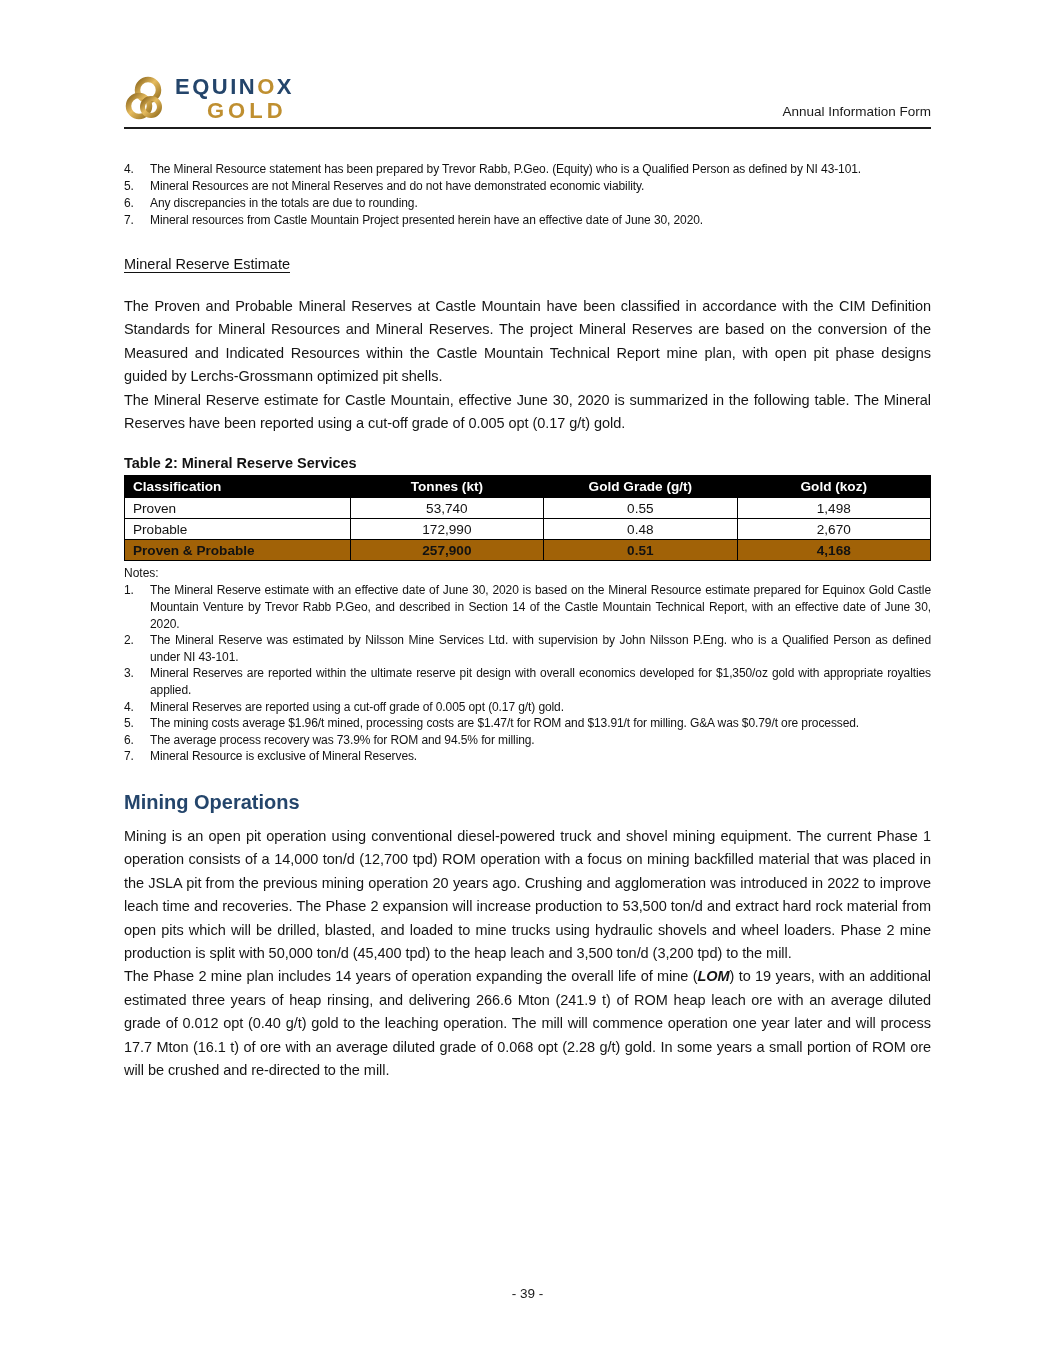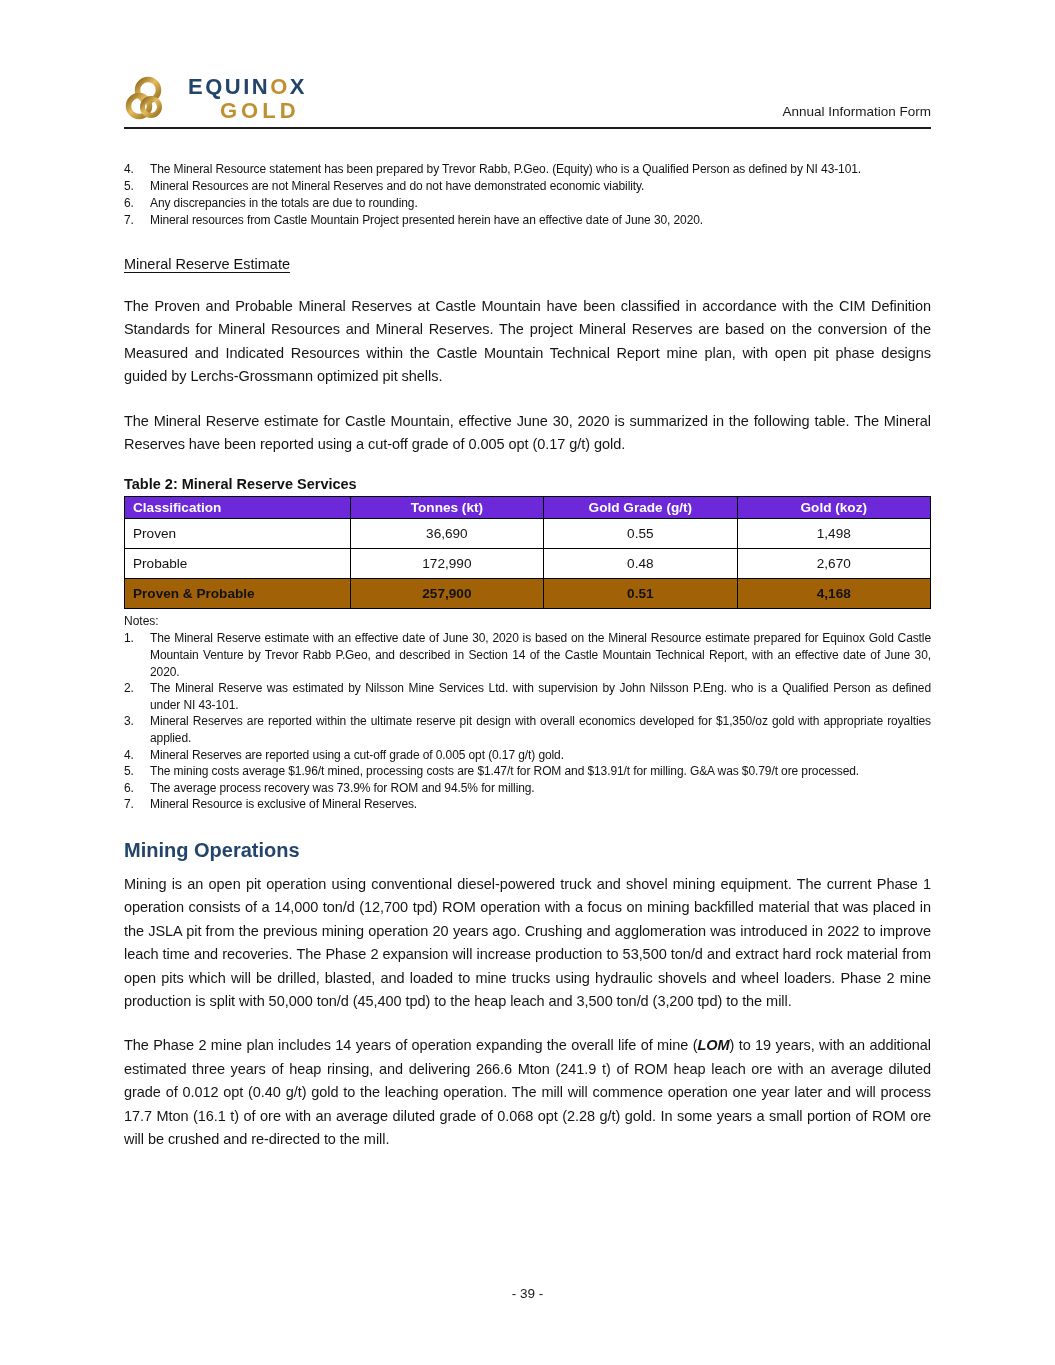--- a/index.html
+++ b/index.html
@@ -10,21 +10,21 @@
     font-family: "Liberation Sans", sans-serif;
   }
   .content { padding: 0 124px; }
 
   
   .hdr {
     display: flex; justify-content: space-between; align-items: flex-end;
     padding-top: 64px; padding-bottom: 5px;
     border-bottom: 2px solid #1c1c1c;
   }
-  .logo { display: flex; align-items: flex-start; gap: 22px; }
+  .logo { display: flex; align-items: flex-start; gap: 9px; }
   .rings svg { display: block; }
   .logo-text { display: flex; flex-direction: column; line-height: 1; }
   .l1 { font-weight: bold; font-size: 22px; letter-spacing: 2.5px; color: #24456B; }
   .l1 .accent { color: #BF8F30; }
   .l2 { font-weight: bold; font-size: 22px; letter-spacing: 4px; color: #BF8F30; margin-left: 32px; margin-top: 2px; }
   .doc-title { font-size: 13.5px; color: #1a1a1a; padding-bottom: 3px; margin-top: 40px; }
 
   
   .fn-list { font-size: 12px; line-height: 17px; letter-spacing: -0.1px; }
   .fn-list.top { margin-top: 32px; }
@@ -34,35 +34,35 @@
   .notes-list { font-size: 12px; line-height: 16.6px; letter-spacing: -0.1px; }
   .notes-list .fn-text { text-align: justify; }
   .notes-label { margin-top: 4px; font-size: 12px; line-height: 17px; }
 
   
   .h-underline {
     margin-top: 26px; font-size: 14.5px; line-height: 18px;
     text-decoration: underline; text-underline-offset: 3px;
   }
   .para {
-    margin-top: 21px; font-size: 14.5px; line-height: 23.4px;
+    font-size: 14.5px; line-height: 23.4px;
     text-align: justify; letter-spacing: -0.05px; color: #151515;
   }
   .para.first { margin-top: 22px; }
   .para.after-h { margin-top: 13px; }
   .acronym { font-weight: bold; font-style: italic; }
 
   
   .tbl-title { margin-top: 19px; font-size: 14.5px; font-weight: bold; line-height: 18px; }
   table { margin-top: 3px; width: 100%; border-collapse: collapse; }
   th {
-    background: #6d28d9; color: #ffffff; font-size: 13.6px; font-weight: bold;
+    background: #000000; color: #ffffff; font-size: 13.6px; font-weight: bold;
     padding: 3px 8px; border: 1px solid #000; height: 20px;
   }
-  td { font-size: 13.6px; padding: 1px 8px; border: 1px solid #000; height: 30px; }
+  td { font-size: 13.6px; padding: 1px 8px; border: 1px solid #000; height: 21px; }
   th:first-child, td:first-child { text-align: left; }
   th:not(:first-child), td:not(:first-child) { text-align: center; }
   tr.total td { background: #a16207; font-weight: bold; }
 
   .h-mining { margin-top: 28px; font-size: 20px; font-weight: bold; color: #24456B; line-height: 19px; }
 
   
   .page-num {
     position: absolute; left: 0; right: 0; top: 1286px;
     text-align: center; font-size: 13.5px; color: #1a1a1a;
@@ -133,21 +133,21 @@
         <tr>
           <th>Classification</th>
           <th>Tonnes (kt)</th>
           <th>Gold Grade (g/t)</th>
           <th>Gold (koz)</th>
         </tr>
       </thead>
       <tbody>
         <tr>
           <td>Proven</td>
-          <td>36,690</td>
+          <td>53,740</td>
           <td>0.55</td>
           <td>1,498</td>
         </tr>
         <tr>
           <td>Probable</td>
           <td>172,990</td>
           <td>0.48</td>
           <td>2,670</td>
         </tr>
         <tr class="total">

